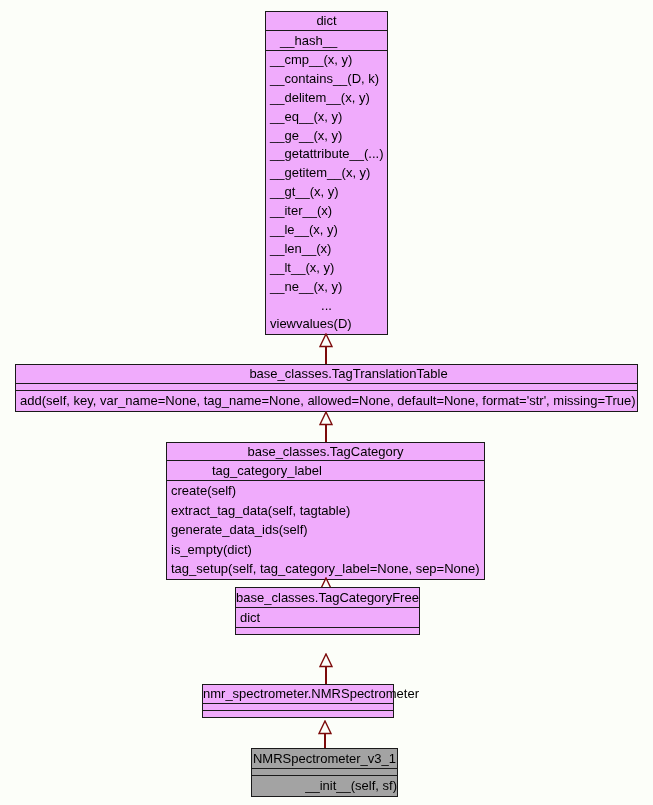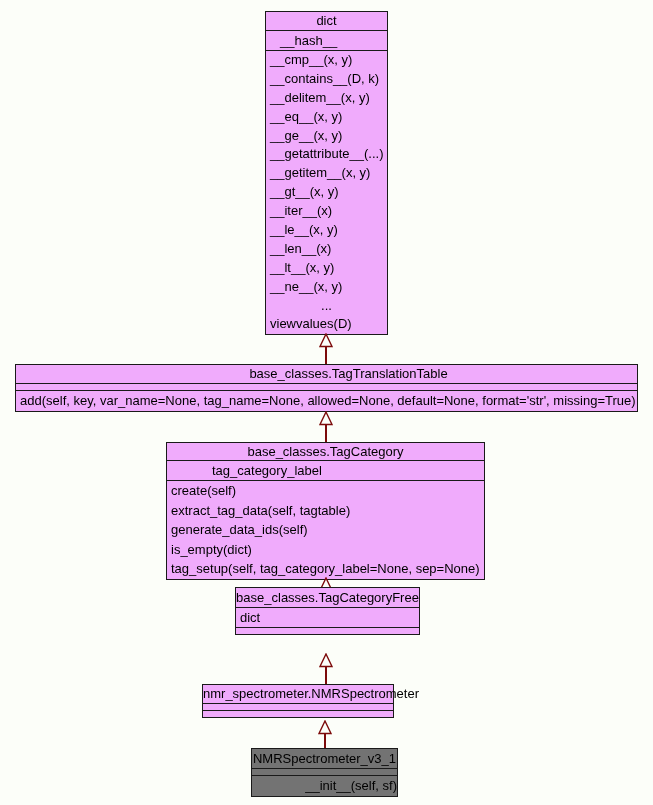--- a/index.html
+++ b/index.html
@@ -60,21 +60,21 @@
   .b4 { left: 235px; top: 587px; width: 185px; }
   .b4 .title { height: 19px; line-height: 19px; }
   .b4 .attrs .row { height: 19px; line-height: 19px; }
   .b4 .methods { height: 6px; }
   
   .b5 { left: 202px; top: 684px; width: 192px; }
   .b5 .title { height: 18px; line-height: 18px; }
   .b5 .attrs { height: 6px; }
   .b5 .methods { height: 6px; }
   
-  .b6 { left: 251px; top: 748px; width: 147px; background: #737373; }
+  .b6 { left: 251px; top: 748px; width: 147px; background: #a3a3a3; }
   .b6 .title { height: 19px; line-height: 19px; }
   .b6 .attrs { height: 6px; }
   .b6 .methods .row { height: 20px; line-height: 20px; text-align: right; }
 
   .arrow {
     position: absolute;
     width: 14px;
   }
   .arrow svg { display: block; }
   .a1 { left: 319px; top: 333px; height: 31px; }

